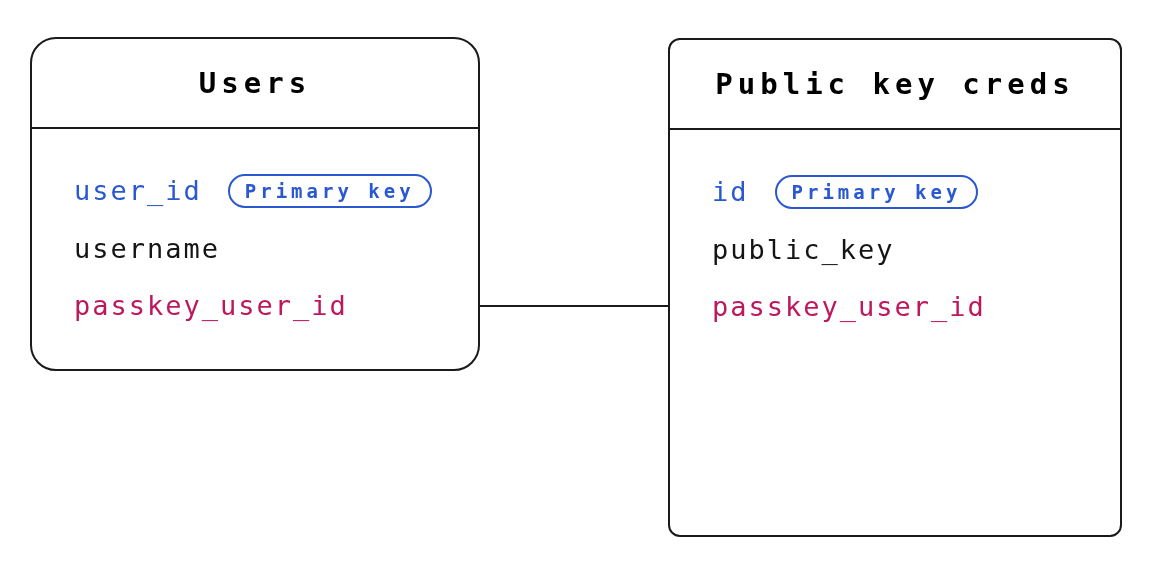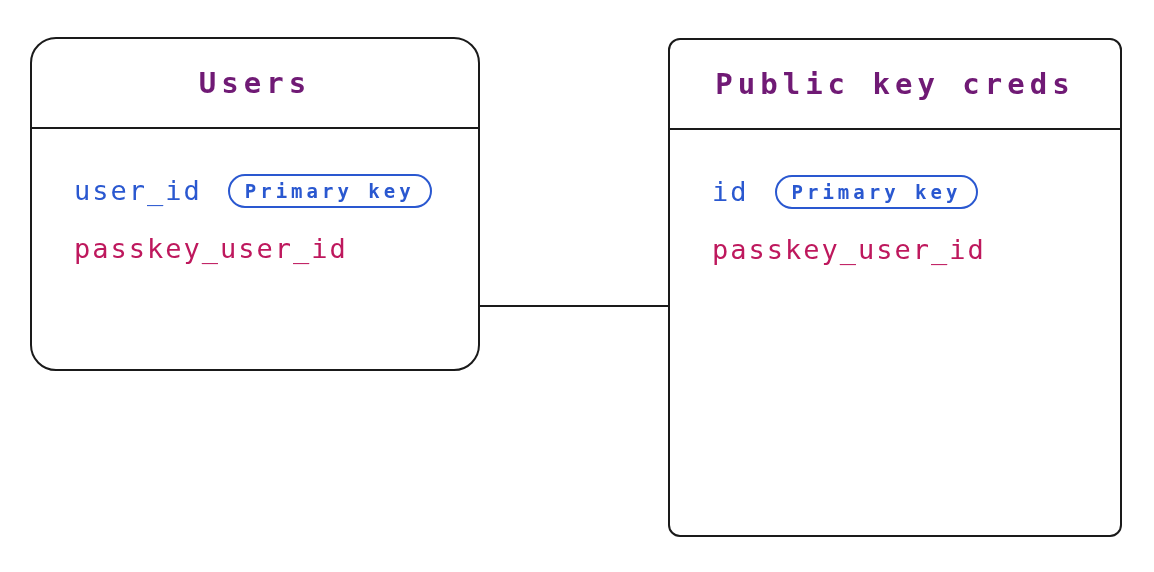--- a/index.html
+++ b/index.html
@@ -43,21 +43,21 @@
     height: 90px;
     box-sizing: border-box;
     border-bottom: 2px solid #1a1a1a;
     display: flex;
     align-items: center;
     justify-content: center;
   }
   .table-title {
     font-size: 29px;
     font-weight: bold;
-    color: #701a75;
+    color: #000000;
     letter-spacing: 5px;
     white-space: nowrap;
   }
   .table-fields {
     padding: 33px 0 0 42px;
     display: flex;
     flex-direction: column;
   }
   .field-row {
     height: 57.5px;
@@ -102,35 +102,41 @@
   <div class="table-box users">
     <div class="table-header">
       <span class="table-title">Users</span>
     </div>
     <div class="table-fields">
       <div class="field-row">
         <span class="field-name pk">user_id</span>
         <span class="pk-badge">Primary key</span>
       </div>
       <div class="field-row">
+        <span class="field-name">username</span>
+      </div>
+      <div class="field-row">
         <span class="field-name fk">passkey_user_id</span>
       </div>
     </div>
   </div>
 
   <div class="connector"></div>
 
   <div class="table-box creds">
     <div class="table-header">
       <span class="table-title">Public key creds</span>
     </div>
     <div class="table-fields">
       <div class="field-row">
         <span class="field-name pk">id</span>
         <span class="pk-badge">Primary key</span>
       </div>
       <div class="field-row">
+        <span class="field-name">public_key</span>
+      </div>
+      <div class="field-row">
         <span class="field-name fk">passkey_user_id</span>
       </div>
     </div>
   </div>
 
 </div>
 
 </body></html>

